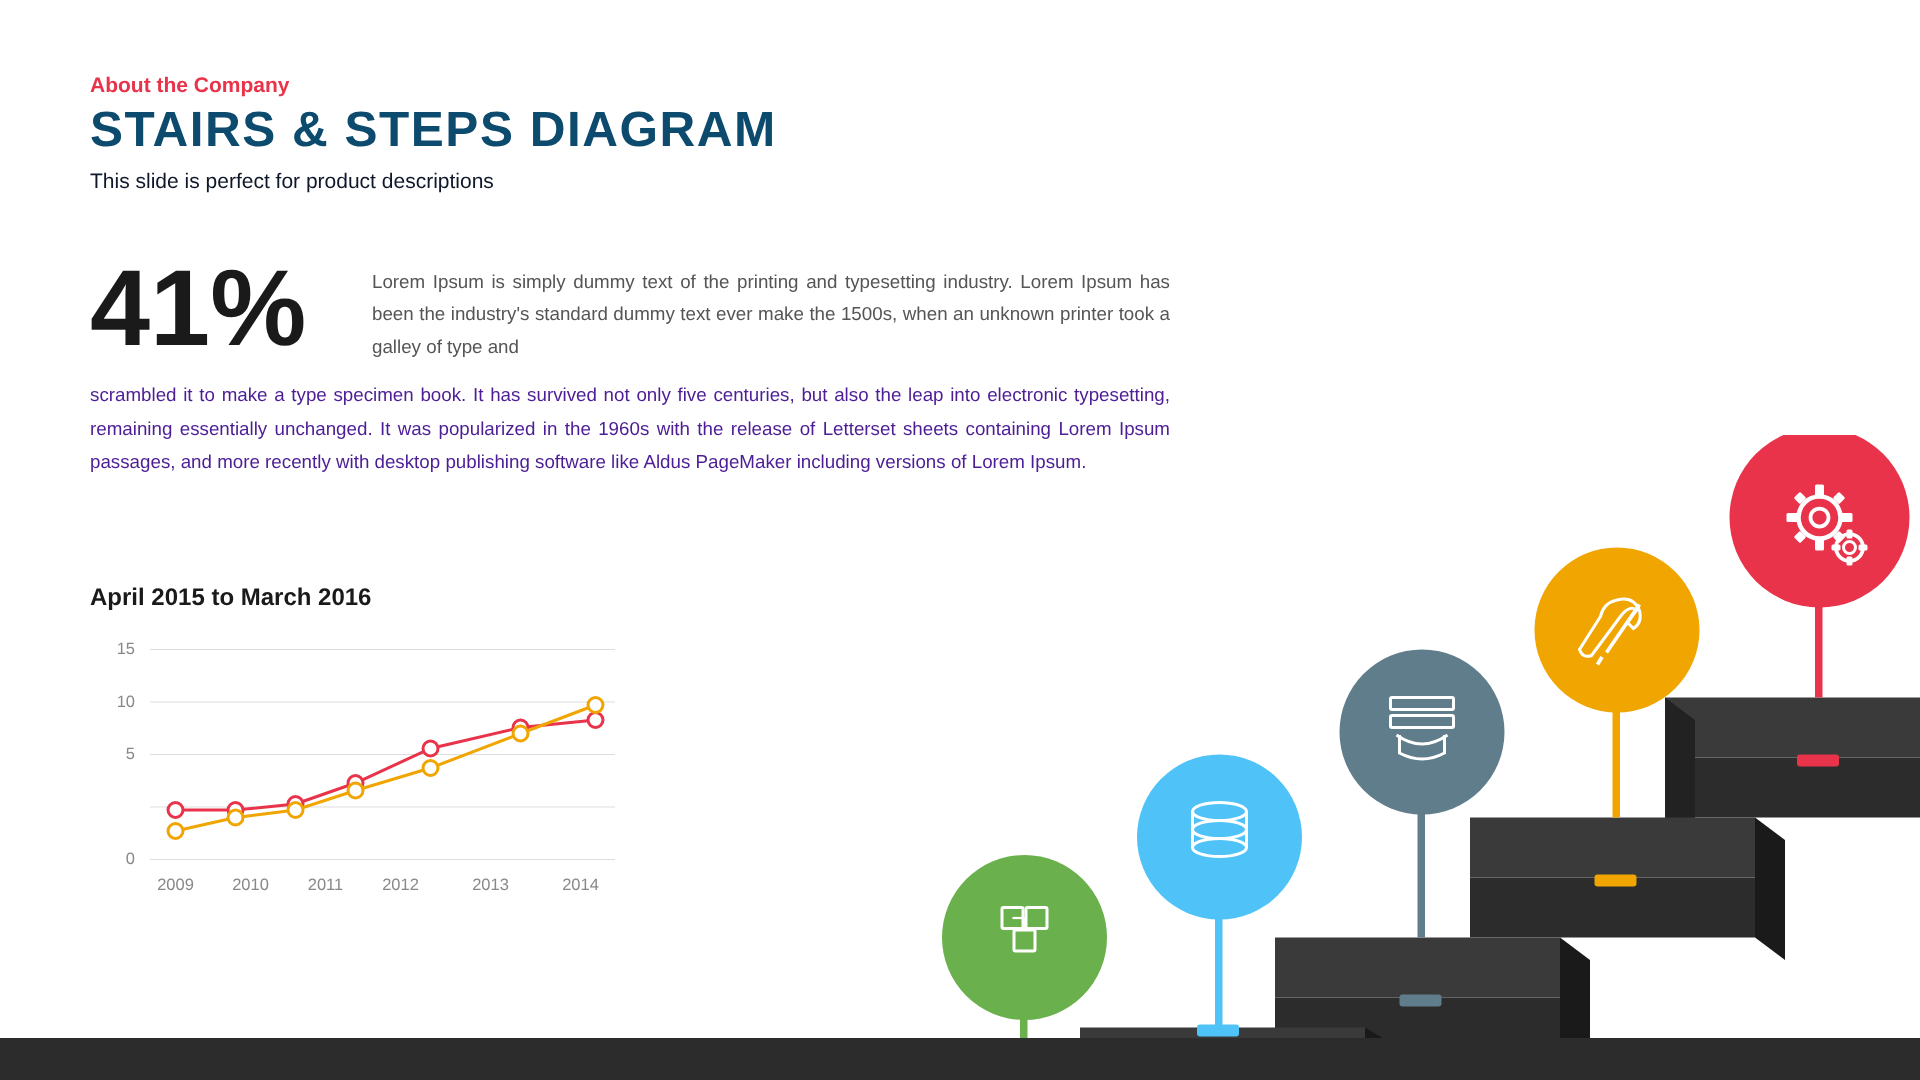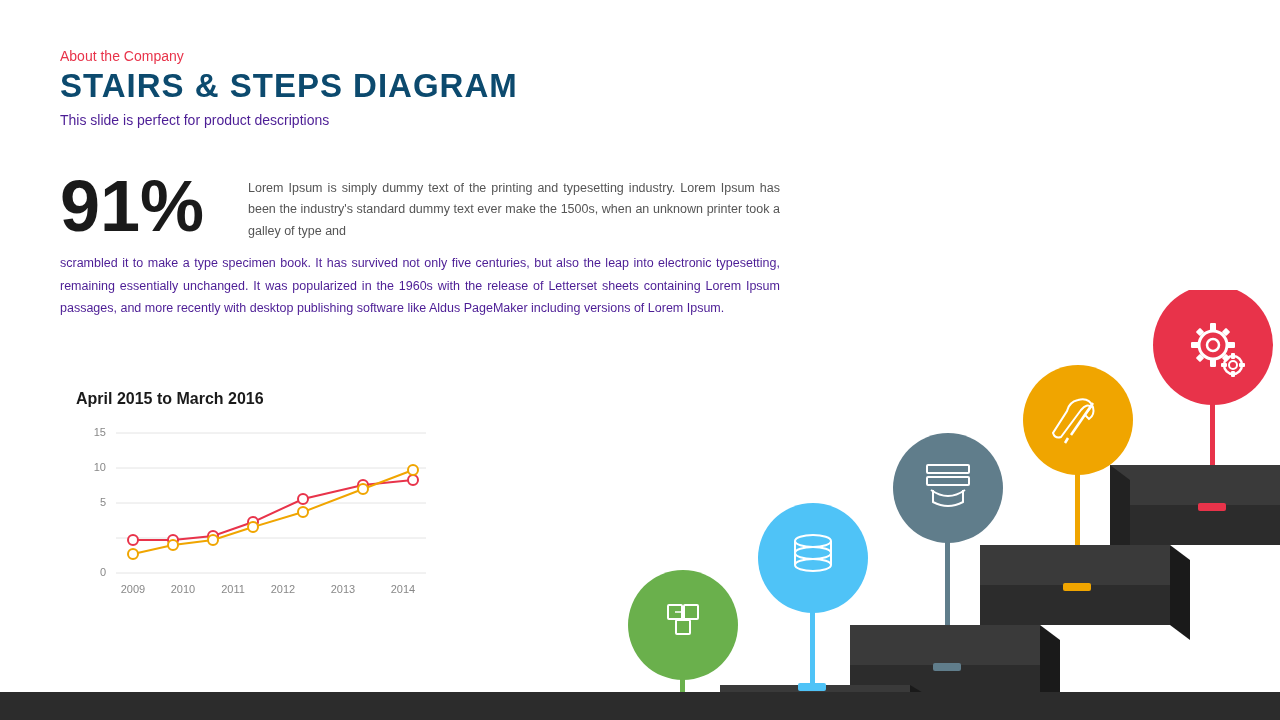--- a/index.html
+++ b/index.html
@@ -21,34 +21,34 @@
 
     
     .header {
       position: absolute;
       top: 48px;
       left: 60px;
     }
     .header-subtitle {
       color: #e8334a;
       font-size: 14px;
-      font-weight: 400;
+      font-weight: 700;
       margin-bottom: 4px;
     }
     .header-title {
       font-size: 33px;
       font-weight: 700;
       color: #0c4a6e;
       letter-spacing: 1px;
       text-transform: uppercase;
       line-height: 1.1;
     }
     .header-desc {
       font-size: 14px;
-      color: #4c1d95;
+      color: #0f172a;
       margin-top: 8px;
     }
 
     
     .left-content {
       position: absolute;
       top: 170px;
       left: 60px;
       width: 720px;
     }
@@ -79,21 +79,21 @@
       color: #4c1d95;
       line-height: 1.8;
       text-align: justify;
       margin-top: 0px;
     }
 
     
     .chart-section {
       position: absolute;
       top: 390px;
-      left: 76px;
+      left: 60px;
       width: 380px;
     }
     .chart-title {
       font-size: 16px;
       font-weight: 700;
       color: #1a1a1a;
       margin-bottom: 10px;
     }
     .chart-container {
       width: 360px;
@@ -138,21 +138,21 @@
 <div class="slide">
 
   <div class="header">
     <div class="header-subtitle">About the Company</div>
     <div class="header-title">STAIRS &amp; STEPS DIAGRAM</div>
     <div class="header-desc">This slide is perfect for product descriptions</div>
   </div>
 
   <div class="left-content">
     <div class="stat-block">
-      <div class="stat-number">91%</div>
+      <div class="stat-number">41%</div>
       <div class="stat-text">Lorem Ipsum is simply dummy text of the printing and typesetting industry. Lorem Ipsum has been the industry's standard dummy text ever make the 1500s, when an unknown printer took a galley of type and</div>
     </div>
     <div class="body-text">scrambled it to make a type specimen book. It has survived not only five centuries, but also the leap into electronic typesetting, remaining essentially unchanged. It was popularized in the 1960s with the release of Letterset sheets containing Lorem Ipsum passages, and more recently with desktop publishing software like Aldus PageMaker including versions of Lorem Ipsum.</div>
   </div>
 
   <div class="chart-section">
     <div class="chart-title">April 2015 to March 2016</div>
     <div class="chart-container">
       <svg class="chart-svg" viewBox="0 0 360 185">
 

